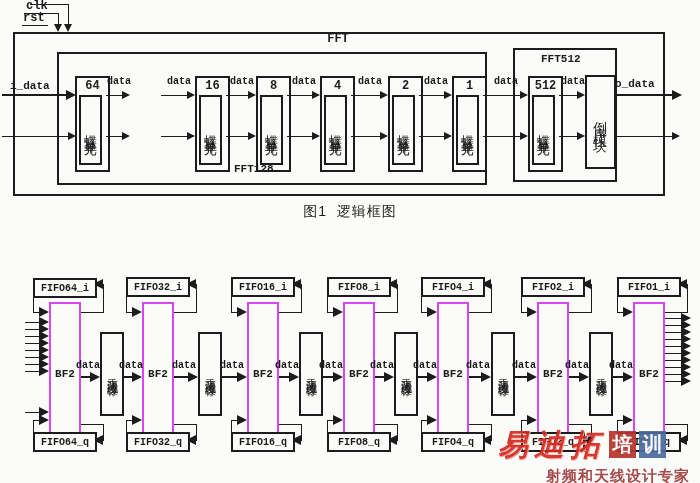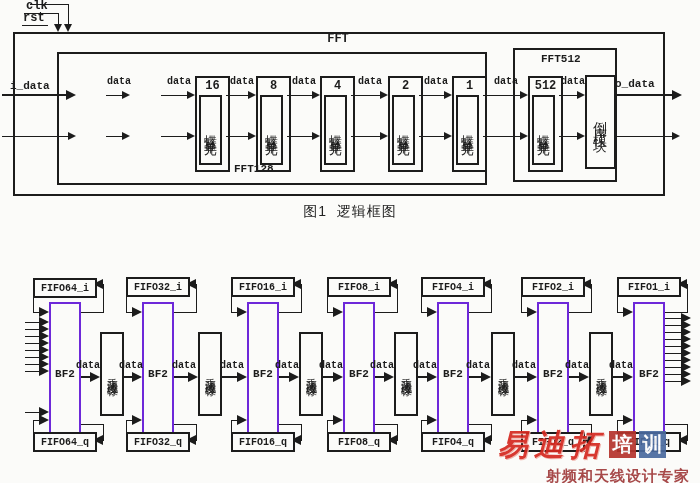--- a/index.html
+++ b/index.html
@@ -17,21 +17,21 @@
   .bigbox{position:absolute;border:2px solid #1c1c1c;z-index:2;}
   .bfblk{position:absolute;top:76px;width:31px;height:92px;border:2px solid #1c1c1c;z-index:3;background:transparent;}
   .bfnum{position:absolute;left:0;right:0;top:0;height:16px;line-height:16px;text-align:center;font-size:12px;font-weight:bold;}
   .bfunit{position:absolute;left:2px;top:17px;width:19px;height:66px;border:2px solid #1c1c1c;display:flex;align-items:center;justify-content:center;background:#fbfbf9;}
   .vtext{writing-mode:vertical-rl;text-orientation:upright;line-height:1;font-size:13px;letter-spacing:3px;}
   .reorder{position:absolute;left:585px;top:75px;width:27px;height:90px;border:2px solid #1c1c1c;display:flex;align-items:center;justify-content:center;z-index:3;background:#fbfbf9;}
   .dl{position:absolute;top:76px;width:30px;text-align:center;font-size:10px;font-weight:bold;z-index:4;}
   .caption{position:absolute;text-align:center;font-size:14px;color:#222;white-space:pre;z-index:4;letter-spacing:1px;}
   
   .fifo{position:absolute;width:60px;height:16px;border:2px solid #1c1c1c;display:flex;align-items:center;justify-content:center;z-index:3;background:#fbfbf9;font-size:10px;font-weight:bold;}
-  .bf2{position:absolute;top:302px;width:28px;height:128px;border:2px solid #6d28d9;z-index:3;background:#fbfbf9;}
+  .bf2{position:absolute;top:302px;width:28px;height:128px;border:2px solid #d946ef;z-index:3;background:#fbfbf9;}
   .bf2l{position:absolute;left:0;right:0;top:64px;text-align:center;font-size:11px;font-weight:bold;}
   .mult{position:absolute;top:332px;width:20px;height:80px;border:2px solid #1c1c1c;display:flex;align-items:center;justify-content:center;z-index:3;background:#fbfbf9;}
   .dl2{position:absolute;top:360px;width:26px;text-align:center;font-size:10px;font-weight:bold;z-index:4;}
   
   .wm{position:absolute;left:498px;top:429px;z-index:9;opacity:0.92;}
   .wm-logo{white-space:nowrap;line-height:32px;font-family:Liberation Serif, serif;}
   .wm-main{font-weight:bold;font-style:italic;font-size:30px;color:#d5281f;letter-spacing:6px;text-shadow:1px 1px 0 #f0b0a8;}
   .wm-tile{display:inline-block;width:27px;height:27px;line-height:27px;text-align:center;color:#fff;font-size:20px;font-weight:bold;vertical-align:4px;margin-left:3px;}
   .t1{background:#b5342c;}
   .t2{background:#4a6a9e;}
@@ -106,20 +106,26 @@
 
   <span class="dl mono" style="left:104px">data</span>
   <span class="dl mono" style="left:164px">data</span>
   <span class="dl mono" style="left:227px">data</span>
   <span class="dl mono" style="left:289px">data</span>
   <span class="dl mono" style="left:355px">data</span>
   <span class="dl mono" style="left:421px">data</span>
   <span class="dl mono" style="left:491px">data</span>
   <span class="dl mono" style="left:558px">data</span>
 
+  <div class="bfblk" style="left:75px">
+    <div class="bfnum mono">64</div>
+    <div class="bfunit">
+        <span class="vtext">蝶算单元</span>
+      </div>
+  </div>
   <div class="bfblk" style="left:195px">
     <div class="bfnum mono">16</div>
     <div class="bfunit">
         <span class="vtext">蝶算单元</span>
       </div>
   </div>
   <div class="bfblk" style="left:256px">
     <div class="bfnum mono">8</div>
     <div class="bfunit">
         <span class="vtext">蝶算单元</span>

